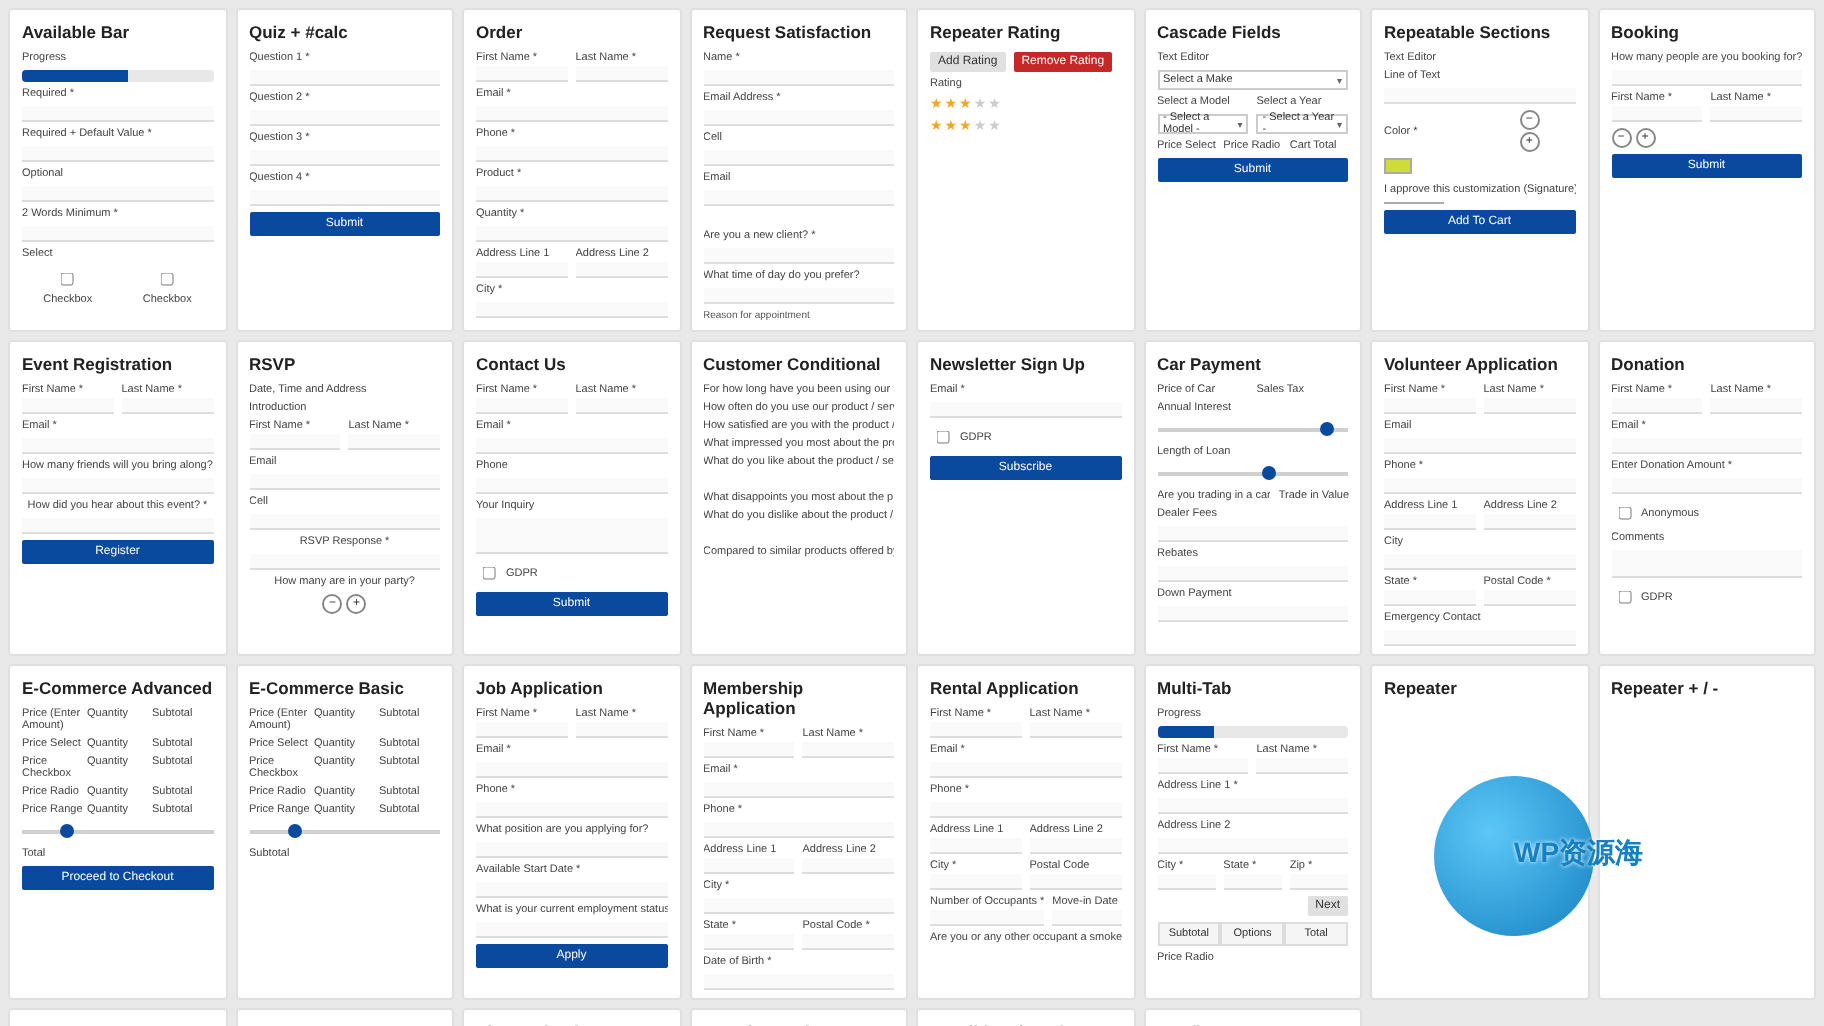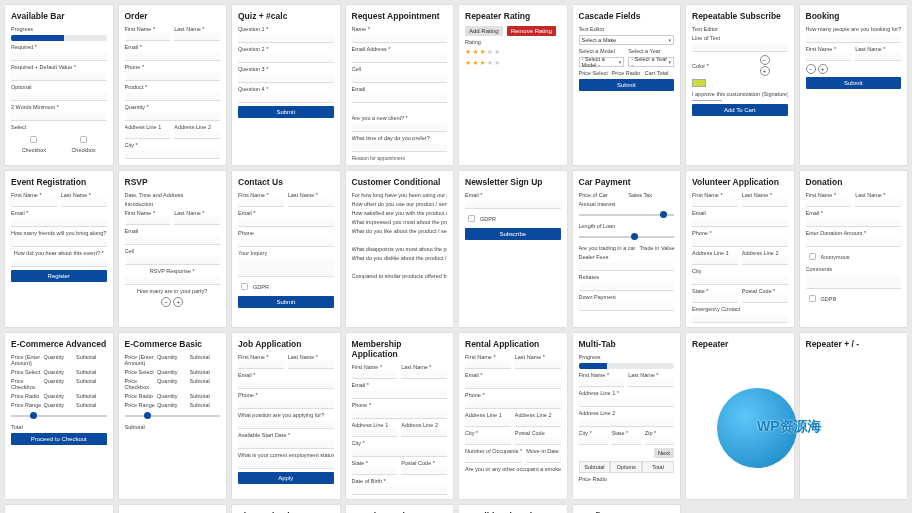--- a/index.html
+++ b/index.html
@@ -120,68 +120,68 @@
           <span>Checkbox</span>
         </div>
     <div class="cb">
           <input type="checkbox" style="">
           <span>Checkbox</span>
         </div>
   </div>
 </div>
 
 <div class="card">
-  <h3>Order</h3>
-  <div class="row">
-        <div>
-          <div class="lbl">First Name *</div>
-          <input class="inp" style="">
-        </div>
-        <div>
-          <div class="lbl">Last Name *</div>
-          <input class="inp" style="">
-        </div>
-      </div>
-  <div class="lbl">Email *</div>
-      <input class="inp" style="">
-  <div class="lbl">Phone *</div>
-      <input class="inp" style="">
-  <div class="lbl">Product *</div>
-      <input class="inp" style="">
-  <div class="lbl">Quantity *</div>
-      <input class="inp" style="">
-  <div class="row">
-        <div>
-          <div class="lbl">Address Line 1</div>
-          <input class="inp" style="">
-        </div>
-        <div>
-          <div class="lbl">Address Line 2</div>
-          <input class="inp" style="">
-        </div>
-      </div>
-  <div class="lbl">City *</div>
-      <input class="inp" style="">
-</div>
-
-<div class="card">
   <h3>Quiz + #calc</h3>
   <div class="lbl">Question 1 *</div>
       <input class="inp" style="">
   <div class="lbl">Question 2 *</div>
       <input class="inp" style="">
   <div class="lbl">Question 3 *</div>
       <input class="inp" style="">
   <div class="lbl">Question 4 *</div>
       <input class="inp" style="">
   <button class="btn wide">Submit</button>
 </div>
 
 <div class="card">
-  <h3>Request Appointment</h3>
+  <h3>Order</h3>
+  <div class="row">
+        <div>
+          <div class="lbl">First Name *</div>
+          <input class="inp" style="">
+        </div>
+        <div>
+          <div class="lbl">Last Name *</div>
+          <input class="inp" style="">
+        </div>
+      </div>
+  <div class="lbl">Email *</div>
+      <input class="inp" style="">
+  <div class="lbl">Phone *</div>
+      <input class="inp" style="">
+  <div class="lbl">Product *</div>
+      <input class="inp" style="">
+  <div class="lbl">Quantity *</div>
+      <input class="inp" style="">
+  <div class="row">
+        <div>
+          <div class="lbl">Address Line 1</div>
+          <input class="inp" style="">
+        </div>
+        <div>
+          <div class="lbl">Address Line 2</div>
+          <input class="inp" style="">
+        </div>
+      </div>
+  <div class="lbl">City *</div>
+      <input class="inp" style="">
+</div>
+
+<div class="card">
+  <h3>Request Satisfaction</h3>
   <div class="lbl">Name *</div>
       <input class="inp" style="">
   <div class="lbl">Email Address *</div>
       <input class="inp" style="">
   <div class="lbl">Cell</div>
       <input class="inp" style="">
   <div class="lbl">Email</div>
       <input class="inp" style="">
   <div style="height:6px"></div>
   <div class="lbl">Are you a new client? *</div>
@@ -231,21 +231,21 @@
   </div>
   <div class="row">
         <div class="lbl" style="flex:1">Price Select</div>
         <div class="lbl" style="flex:1">Price Radio</div>
         <div class="lbl" style="flex:1">Cart Total</div>
       </div>
   <button class="btn wide">Submit</button>
 </div>
 
 <div class="card">
-  <h3>Repeatable Subscribe</h3>
+  <h3>Repeatable Sections</h3>
   <div class="lbl">Text Editor</div>
   <div class="lbl">Line of Text</div>
       <input class="inp" style="">
   <div class="row" style="align-items:center">
     <div class="lbl">Color *</div>
     <div class="stepper">
           <span>−</span>
           <span>+</span>
         </div>
   </div>

